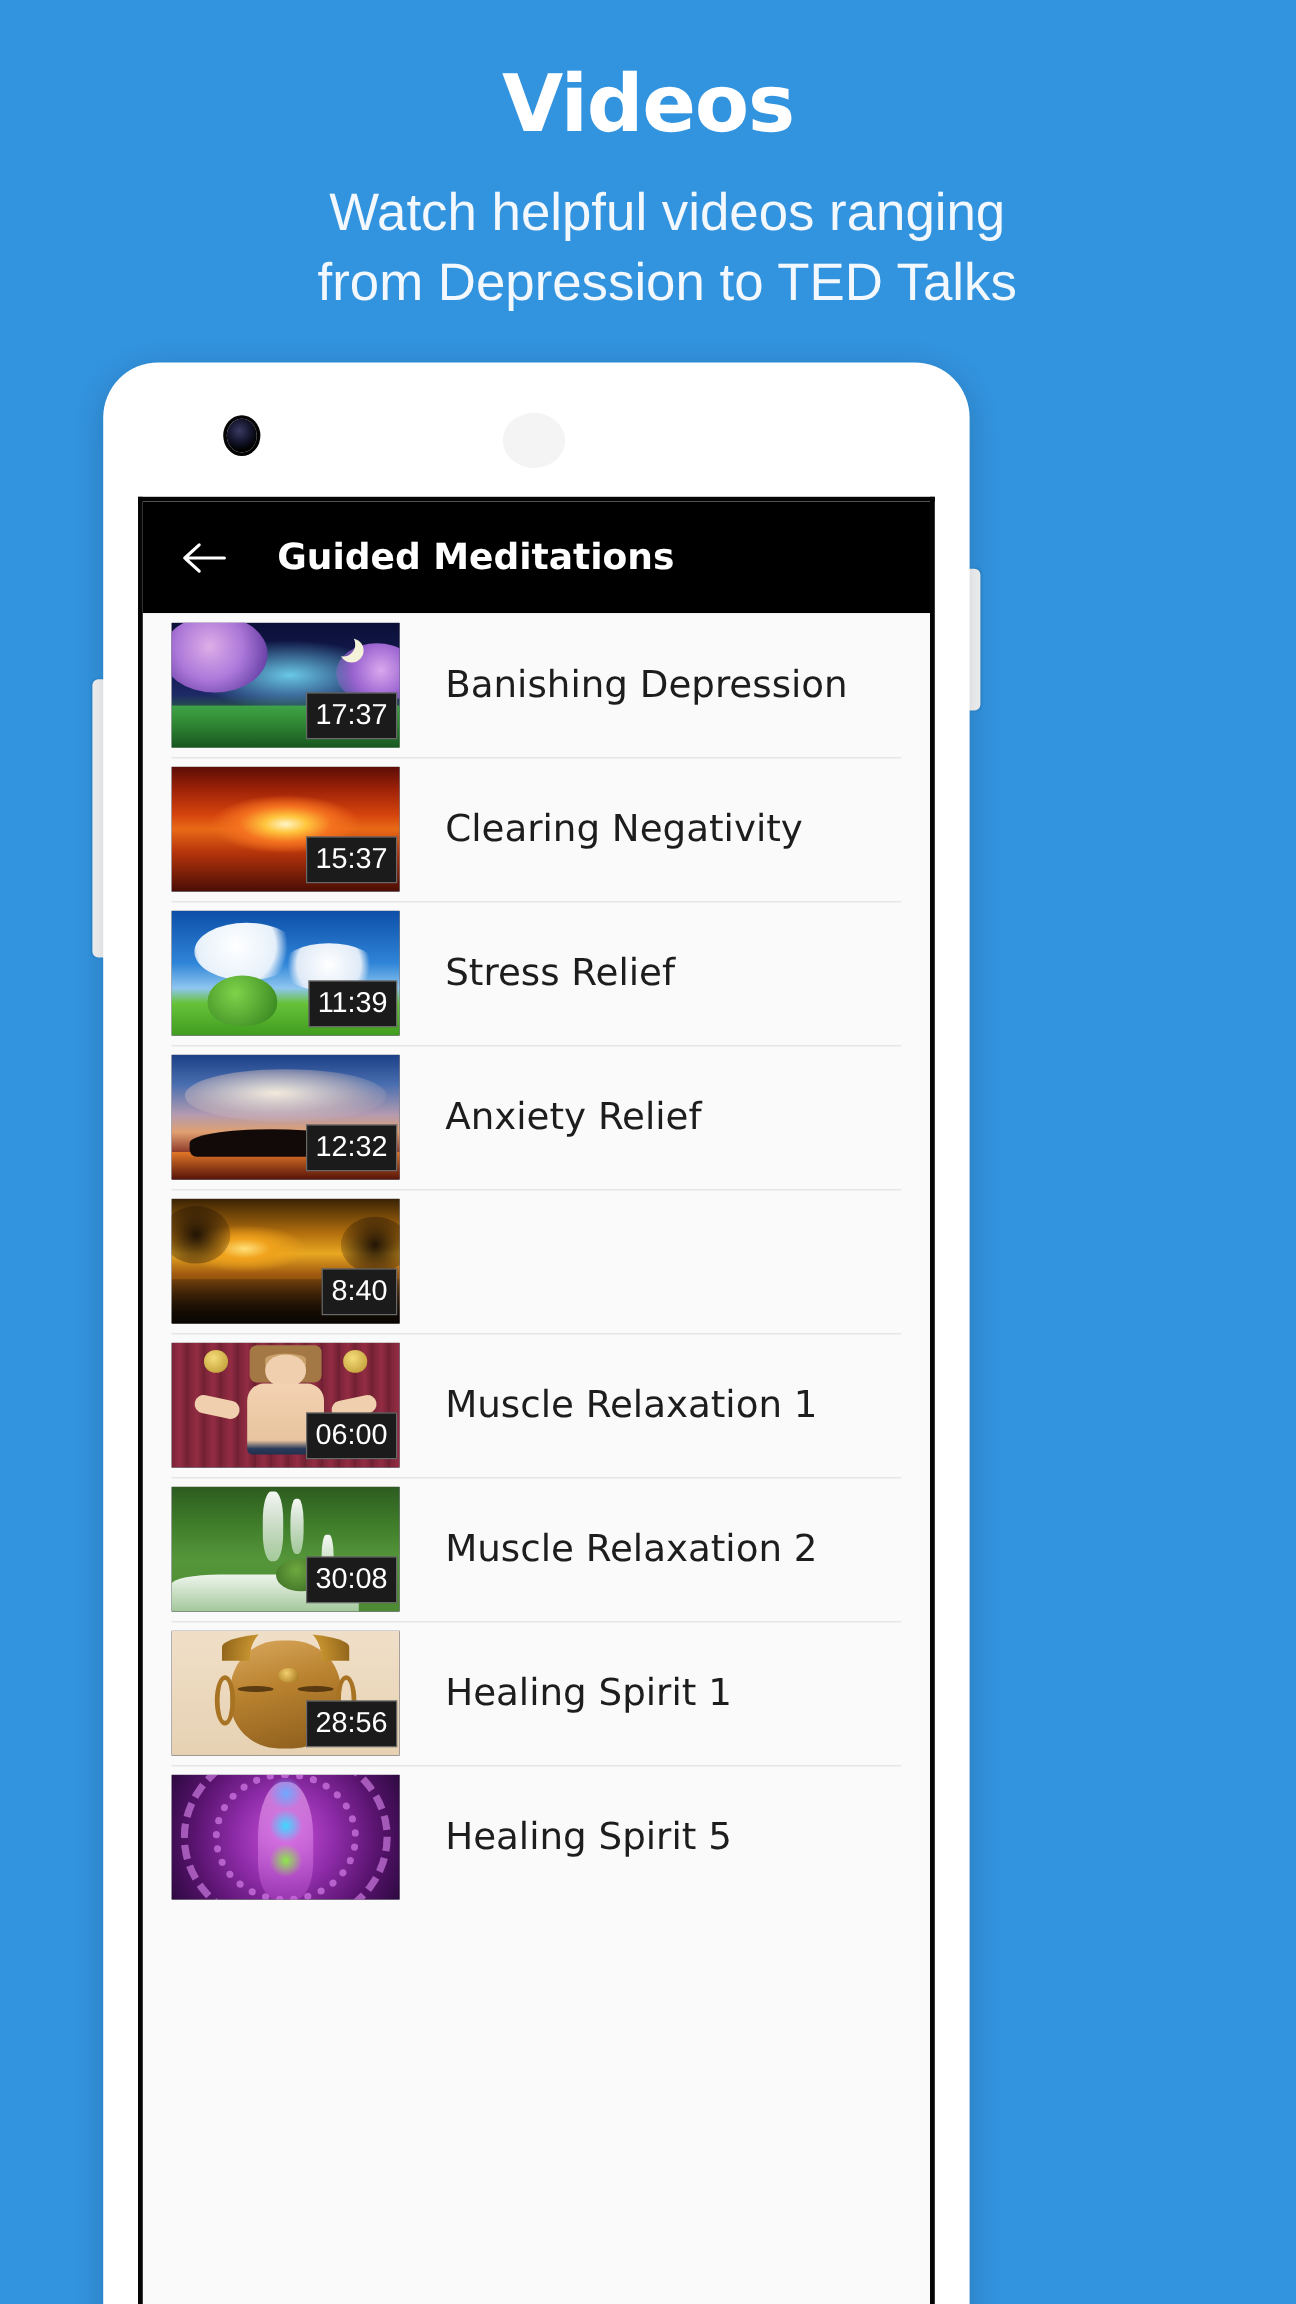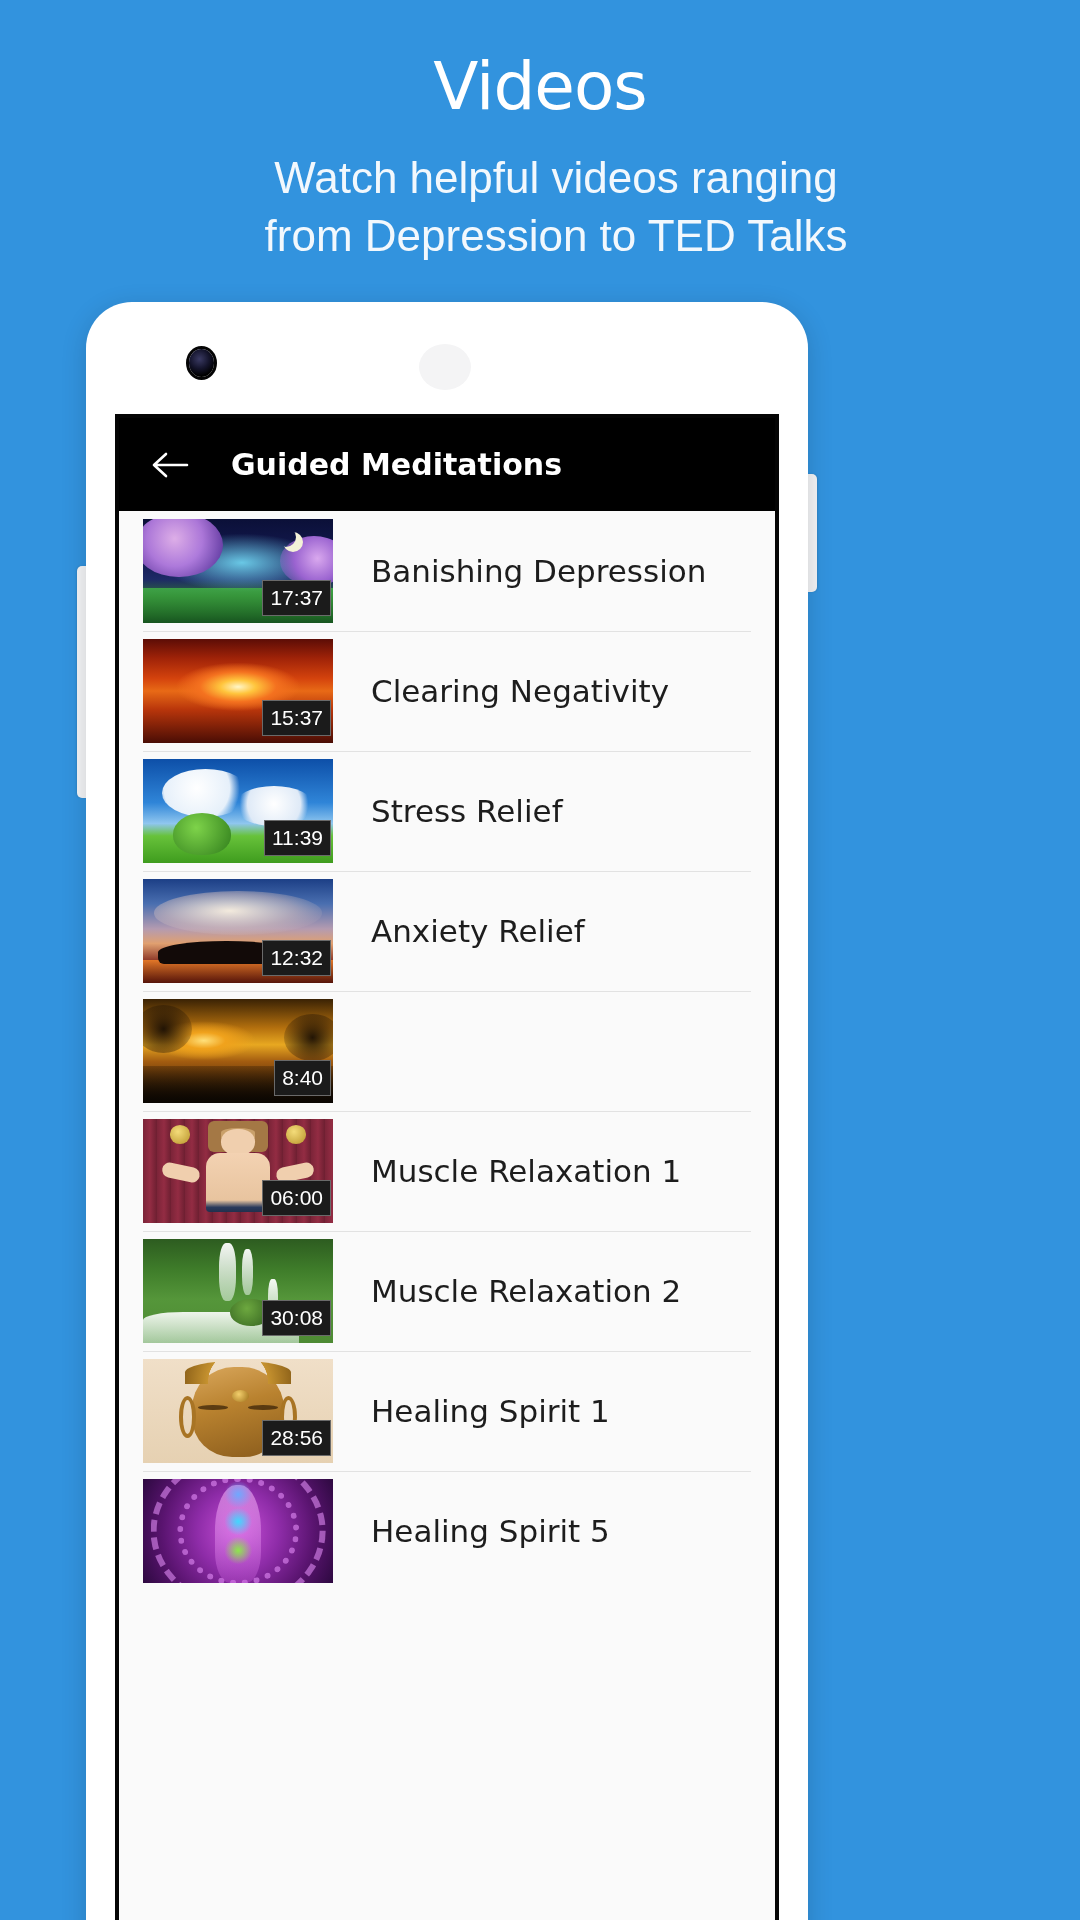--- a/index.html
+++ b/index.html
@@ -18,21 +18,21 @@
 
   
   .promo {
     width: 1080px;
     padding-top: 52px;
     text-align: center;
   }
   .promo-title {
     font-family: "DejaVu Sans", sans-serif;
     font-size: 66px;
-    font-weight: normal;
+    font-weight: bold;
     color: #ffffff;
     letter-spacing: -1px;
     line-height: 1.05;
   }
   .promo-sub {
     margin-top: 28px;
     font-size: 44px;
     font-weight: 300;
     color: #f2f8fd;
     line-height: 1.32;
@@ -170,21 +170,21 @@
   }
   .thumb-art { position: absolute; inset: 0; }
 
   .duration {
     position: absolute;
     right: 2px;
     bottom: 7px;
     background: #1b1b1b;
     color: #ffffff;
     font-family: "Liberation Sans", sans-serif;
-    font-size: 21px;
+    font-size: 24px;
     line-height: 1;
     padding: 6px 7px 7px 7px;
     border: 1px solid rgba(255,255,255,0.35);
   }
 
   .video-title {
     margin-left: 38px;
     font-size: 31px;
     font-weight: 400;
     color: #1d1d1d;

